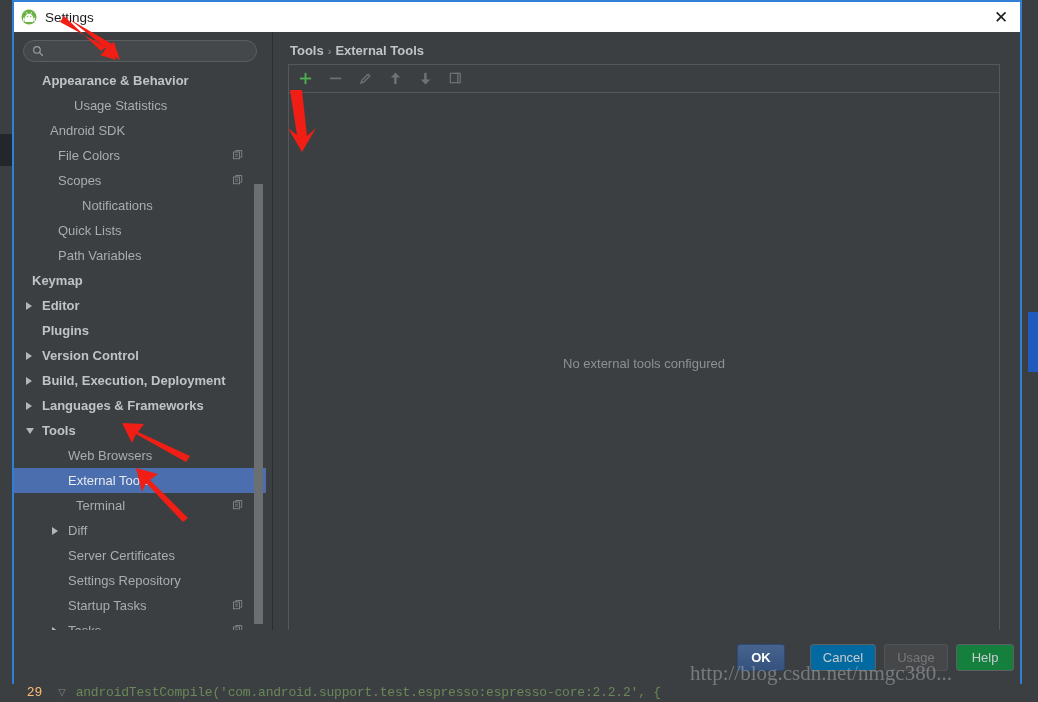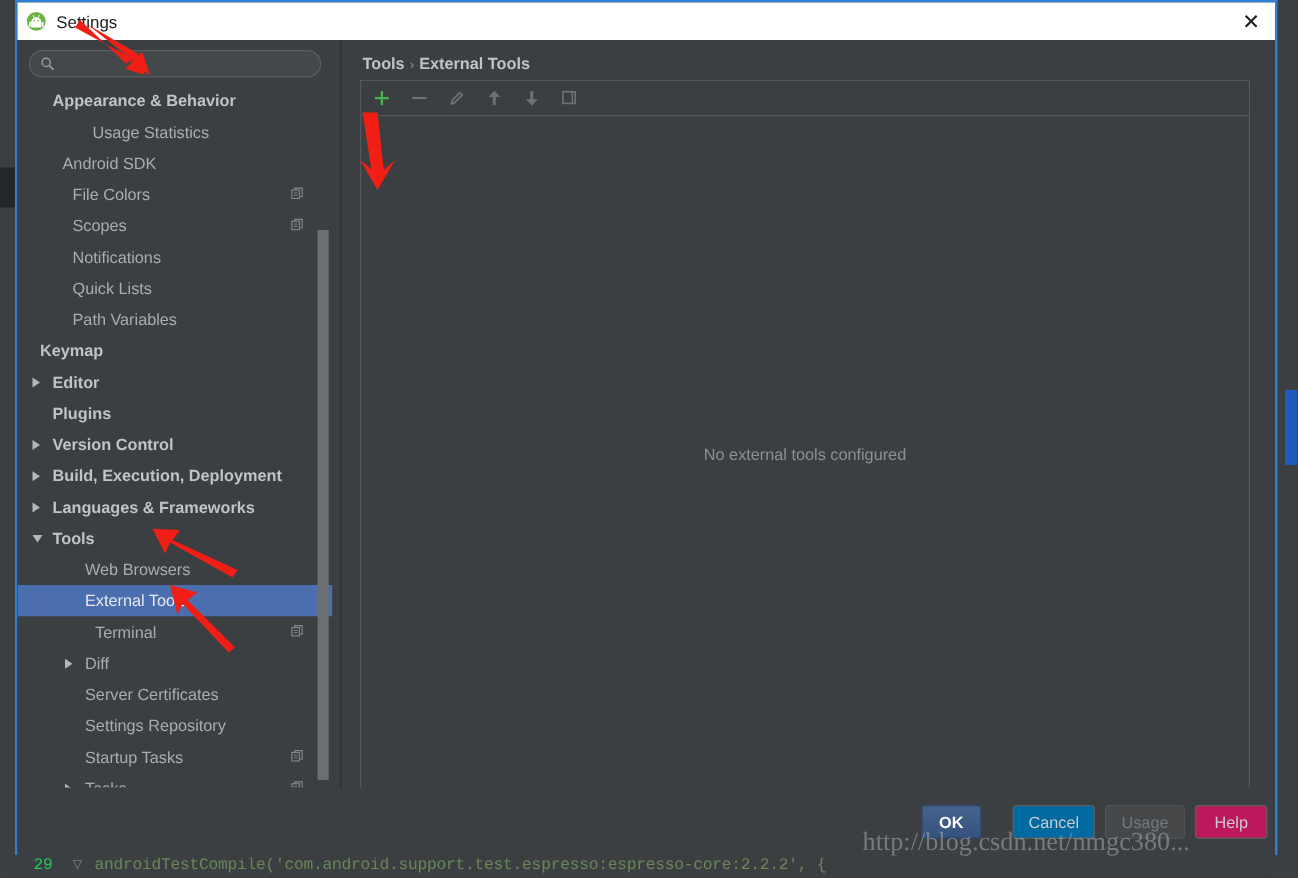--- a/index.html
+++ b/index.html
@@ -59,21 +59,21 @@
     position: absolute;
     left: 0; top: 684px; width: 1038px; height: 18px;
     color: #5f8a6b;
     font-family: "Liberation Mono", monospace;
     font-size: 13px;
     white-space: nowrap;
     overflow: hidden;
     letter-spacing: -0.2px;
   }
   .ide-code-num {
-    color: #22c55e;
+    color: #fdba74;
     display: inline-block;
     width: 42px;
     text-align: right;
     margin-right: 16px;
   }
   .ide-code-fold {
     color: #6a6f72;
     margin-right: 10px;
   }
   .ide-code-str { color: #6a8759; }
@@ -329,21 +329,21 @@
     left: 870px;
     width: 64px;
     background: #454749;
     border: 1px solid #515456;
     color: #76797b;
     cursor: default;
   }
   .btn-help {
     left: 942px;
     width: 58px;
-    background: #be185d;
+    background: #15803d;
     border: 1px solid #5c6062;
     color: #c7ccce;
   }
 
   
   .arrow-svg {
     position: absolute;
     pointer-events: none;
   }
 
@@ -430,21 +430,21 @@
             <div class="tree-row">
               <span class="lbl" style="margin-left: 44px;">Scopes</span>
               <svg class="copy-icon" viewBox="0 0 16 16">
                 <rect x="2" y="4" width="8" height="9" fill="none" stroke="#83888b" stroke-width="1.2"></rect>
                 <path d="M5 4 V2 h8 v9 h-2" fill="none" stroke="#83888b" stroke-width="1.2"></path>
                 <line x1="4" y1="7" x2="8" y2="7" stroke="#83888b" stroke-width="1"></line>
                 <line x1="4" y1="9.5" x2="8" y2="9.5" stroke="#83888b" stroke-width="1"></line>
               </svg>
             </div>
             <div class="tree-row">
-              <span class="lbl" style="margin-left: 44px;">Notifications</span>
+              <span class="lbl" style="margin-left: 68px;">Notifications</span>
             </div>
             <div class="tree-row">
               <span class="lbl" style="margin-left: 44px;">Quick Lists</span>
             </div>
             <div class="tree-row">
               <span class="lbl" style="margin-left: 44px;">Path Variables</span>
             </div>
             <div class="tree-row bold">
               <span class="lbl" style="margin-left: 18px;">Keymap</span>
             </div>

